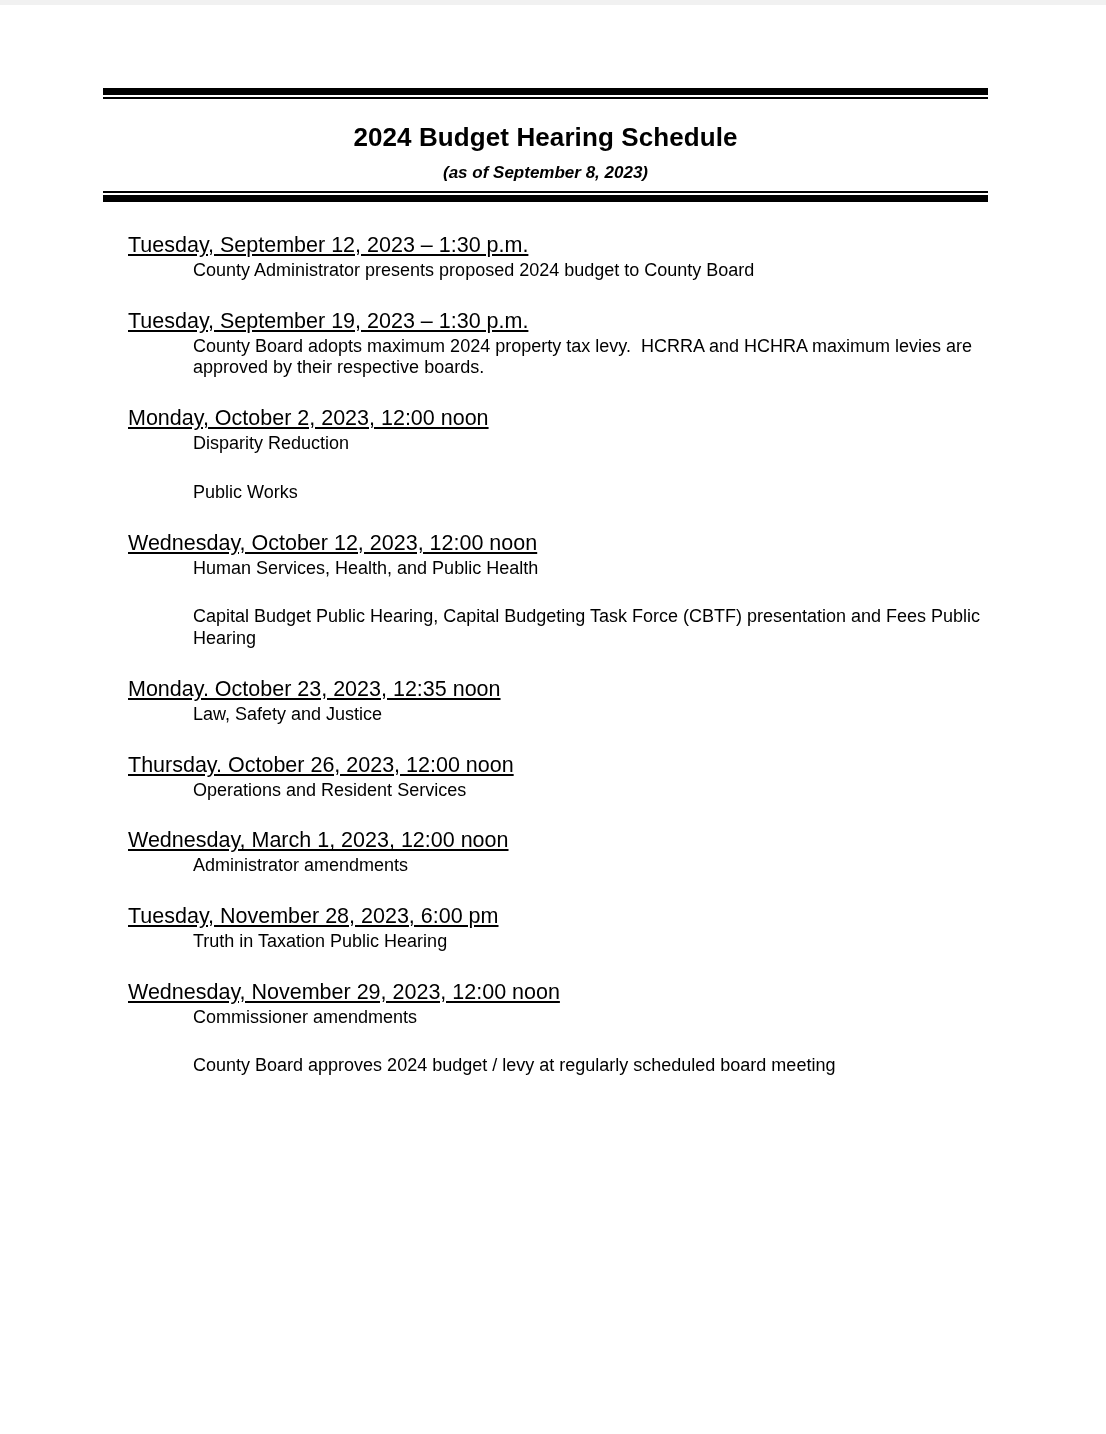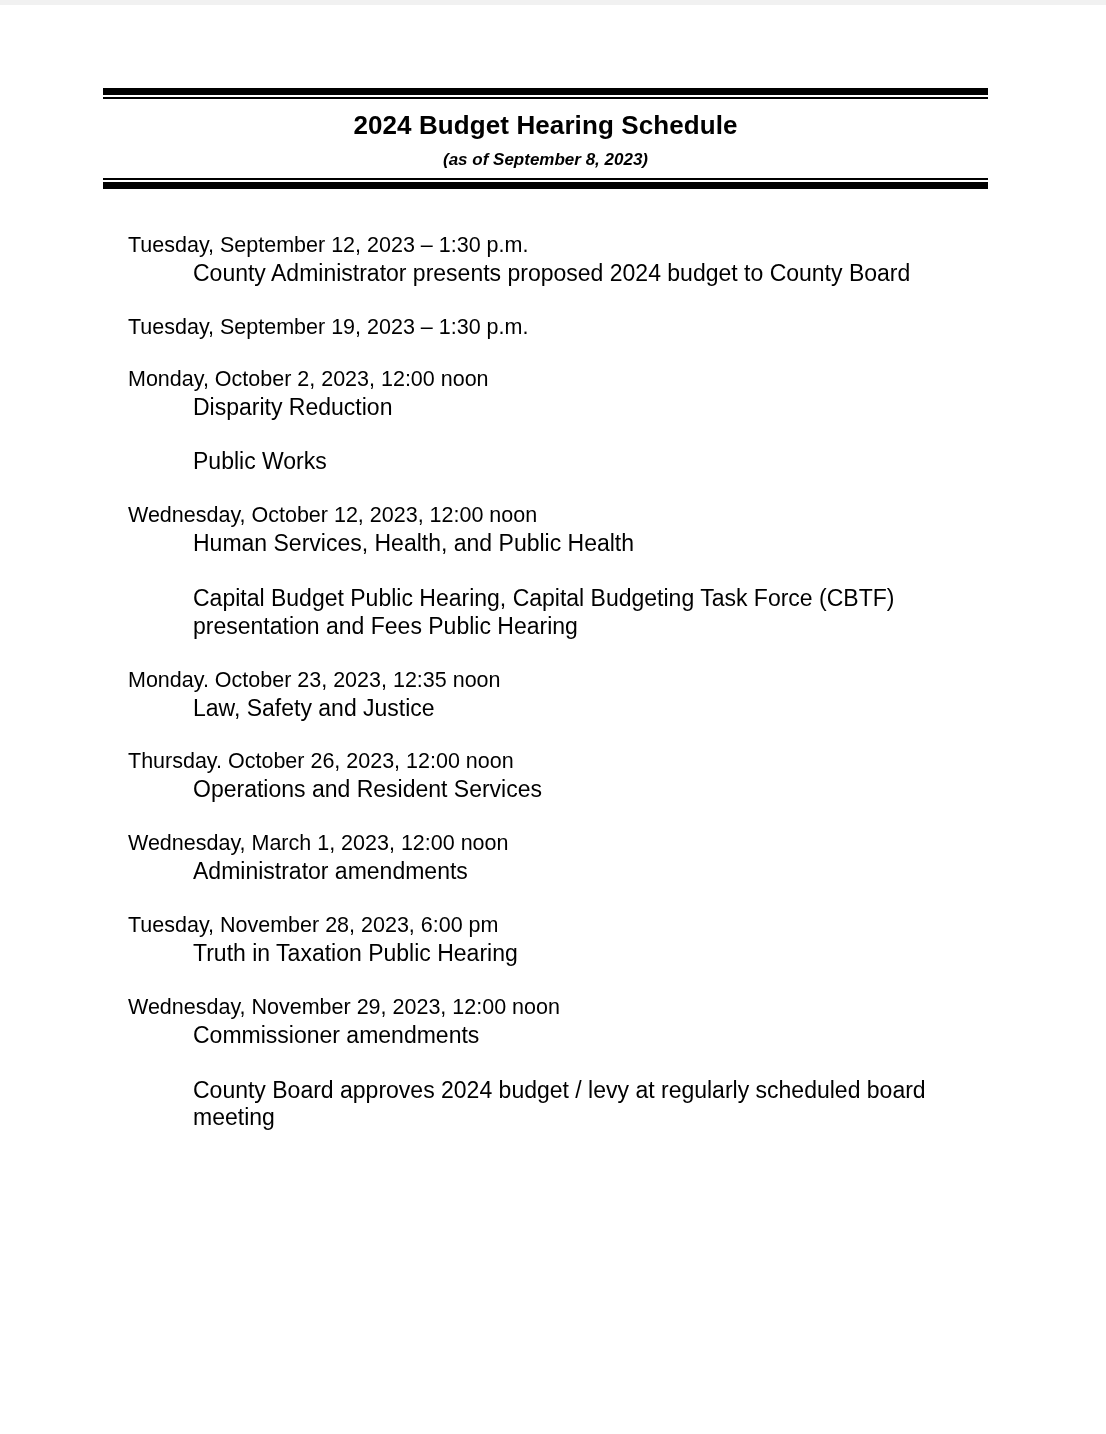--- a/index.html
+++ b/index.html
@@ -66,21 +66,21 @@
   .header-inner {
     padding: 12px 0 9px 0;
     text-align: center;
   }
 
   .doc-title {
     font-size: 26px;
     font-weight: bold;
     letter-spacing: 0.1px;
     line-height: 1.1;
-    margin: 0;
+    margin: 12px;
   }
 
   .doc-subtitle {
     font-size: 17px;
     font-weight: bold;
     line-height: 1.1;
     margin: 11px 0 0 0;
     font-style: italic;
   }
 
@@ -96,27 +96,28 @@
     margin: 0 0 27px 0;
   }
 
   .entry:last-child {
     margin-bottom: 0;
   }
 
   .entry-date {
     font-size: 21.5px;
     line-height: 1.16;
+    text-decoration: underline;
     text-underline-offset: 2px;
     display: inline-block;
     white-space: pre;
   }
 
   .entry-desc {
-    font-size: 23px;
+    font-size: 18px;
     line-height: 1.21;
     margin: 2px 0 0 65px;
     white-space: pre-wrap;
   }
 </style>
 </head>
 <body>
 
 <div class="scan-top-edge"></div>
 
@@ -133,20 +134,21 @@
 
   <div class="schedule">
 
     <div class="entry">
       <div class="entry-date">Tuesday, September 12, 2023 – 1:30 p.m.</div>
       <div class="entry-desc">County Administrator presents proposed 2024 budget to County Board</div>
     </div>
 
     <div class="entry">
       <div class="entry-date">Tuesday, September 19, 2023 – 1:30 p.m.</div>
+      <div class="entry-desc">County Board adopts maximum 2024 property tax levy.  HCRRA and HCHRA maximum levies are approved by their respective boards.</div>
     </div>
 
     <div class="entry">
       <div class="entry-date">Monday, October 2, 2023, 12:00 noon</div>
       <div class="entry-desc">Disparity Reduction</div>
     </div>
 
     <div class="entry">
       <div class="entry-desc">Public Works</div>
     </div>

